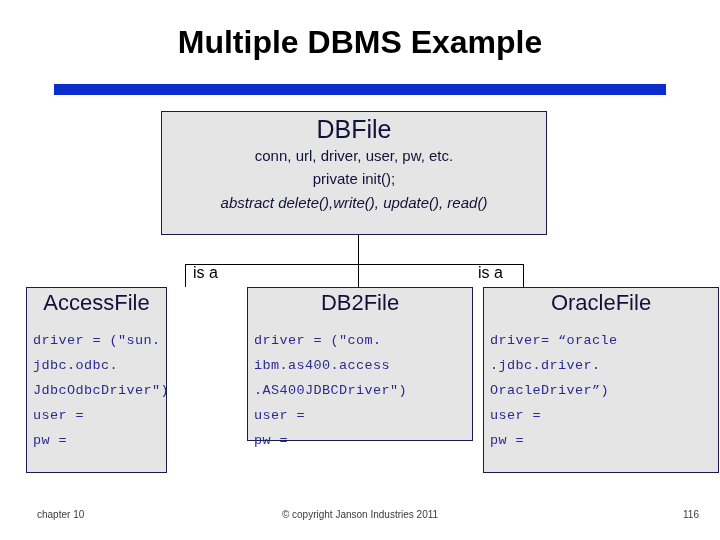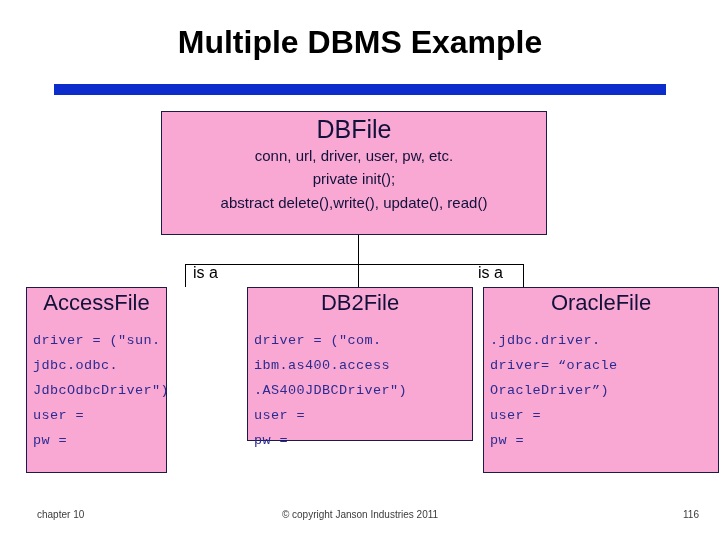--- a/index.html
+++ b/index.html
@@ -35,38 +35,39 @@
     left: 54px;
     top: 84px;
     width: 612px;
     height: 11px;
     background: #0C2DCC;
   }
 
   
   .class-box {
     position: absolute;
-    background: #f9a8d4;
+    background: #e5e5e5;
     border: 1px solid #1A1A4D;
     box-sizing: border-box;
   }
   .class-title {
     text-align: center;
     font-size: 23px;
     color: #11113a;
     line-height: 1.12;
     padding-top: 2px;
   }
   .attr-line {
     text-align: center;
     font-size: 14.5px;
     color: #11113a;
     line-height: 1.35;
   }
   .attr-line.italic {
+    font-style: italic;
     text-align: center;
   }
 
   
   #dbfile-box {
     left: 161px;
     top: 111px;
     width: 386px;
     height: 124px;
   }
@@ -196,22 +197,22 @@
     <div class="code-line">ibm.as400.access</div>
     <div class="code-line">.AS400JDBCDriver")</div>
     <div class="code-line">user =</div>
     <div class="code-line">pw =</div>
   </div>
 </div>
 
 <div id="oraclefile-box" class="class-box sub-box">
   <div class="class-title">OracleFile</div>
   <div class="code-list">
+    <div class="code-line">driver= “oracle</div>
     <div class="code-line">.jdbc.driver.</div>
-    <div class="code-line">driver= “oracle</div>
     <div class="code-line">OracleDriver”)</div>
     <div class="code-line">user =</div>
     <div class="code-line">pw =</div>
   </div>
 </div>
 
 <div id="footer-chapter" class="footer-text">chapter 10</div>
 <div id="footer-copyright" class="footer-text">© copyright Janson Industries 2011</div>
 <div id="footer-pagenum" class="footer-text">116</div>
 

